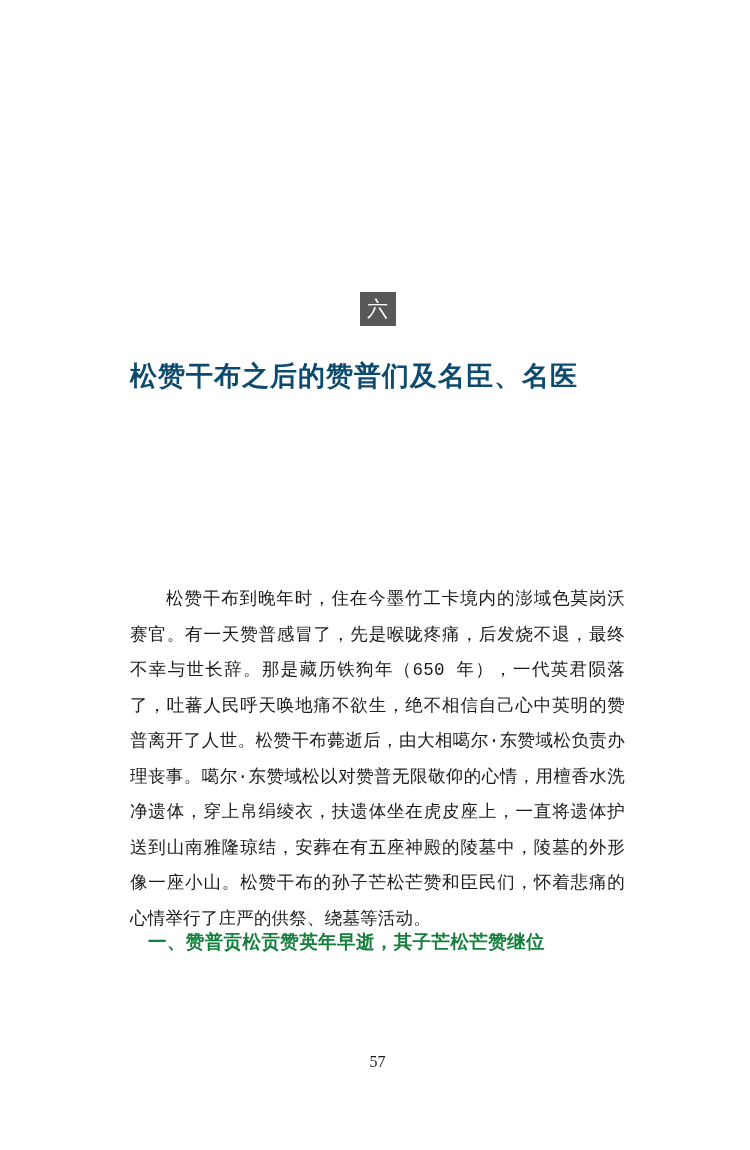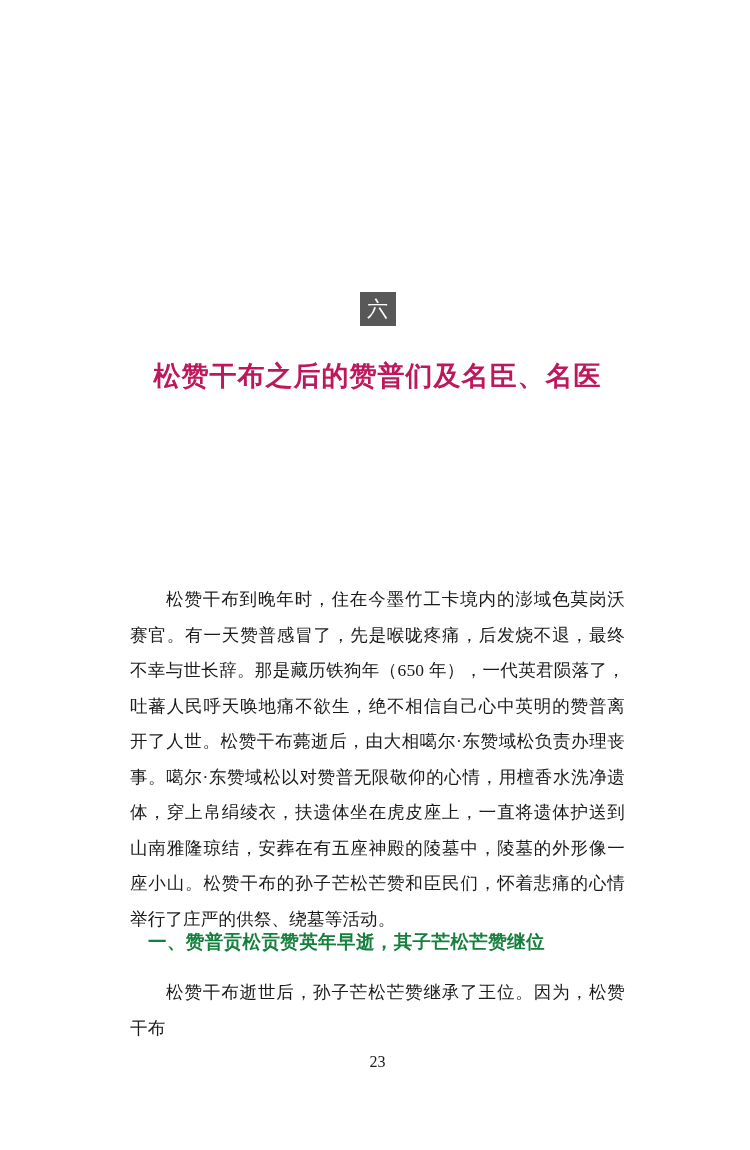--- a/index.html
+++ b/index.html
@@ -51,33 +51,34 @@
     text-align: center;
     font-weight: normal;
     letter-spacing: 0;
   }
 
   .chapter-title {
     position: absolute;
     top: 340px;
     left: 0;
     width: 495px;
-    text-align: center;
+    text-align: left;
     font-size: 27px;
     font-weight: bold;
     letter-spacing: 1px;
-    color: #be185d;
+    color: #0c4a6e;
     font-family: "Liberation Serif", "DejaVu Serif", serif;
   }
 
   .body-block {
     position: absolute;
     top: 582px;
     left: 0;
     width: 495px;
+    font-family: Liberation Mono, monospace;
   }
   p.body-para {
     margin: 0;
     font-size: 17.5px;
     line-height: 35.5px;
     text-align: justify;
     text-justify: inter-ideograph;
     text-indent: 36px;
     color: #1a1a1a;
     letter-spacing: 0.2px;
@@ -135,20 +136,17 @@
     </div>
 
     <h1 class="chapter-title">松赞干布之后的赞普们及名臣、名医</h1>
 
     <div class="body-block">
       <p class="body-para">松赞干布到晚年时，住在今墨竹工卡境内的澎域色莫岗沃赛官。有一天赞普感冒了，先是喉咙疼痛，后发烧不退，最终不幸与世长辞。那是藏历铁狗年（650 年），一代英君陨落了，吐蕃人民呼天唤地痛不欲生，绝不相信自己心中英明的赞普离开了人世。松赞干布薨逝后，由大相噶尔·东赞域松负责办理丧事。噶尔·东赞域松以对赞普无限敬仰的心情，用檀香水洗净遗体，穿上帛绢绫衣，扶遗体坐在虎皮座上，一直将遗体护送到山南雅隆琼结，安葬在有五座神殿的陵墓中，陵墓的外形像一座小山。松赞干布的孙子芒松芒赞和臣民们，怀着悲痛的心情举行了庄严的供祭、绕墓等活动。</p>
     </div>
 
     <h2 class="section-head">一、赞普贡松贡赞英年早逝，其子芒松芒赞继位</h2>
 
-    <div class="tail-block">
-      <p class="tail-para">松赞干布逝世后，孙子芒松芒赞继承了王位。因为，松赞干布</p>
-    </div>
 
-    <div class="page-number">23</div>
+    <div class="page-number">57</div>
 
   </div>
 </div>
 
 </body></html>

